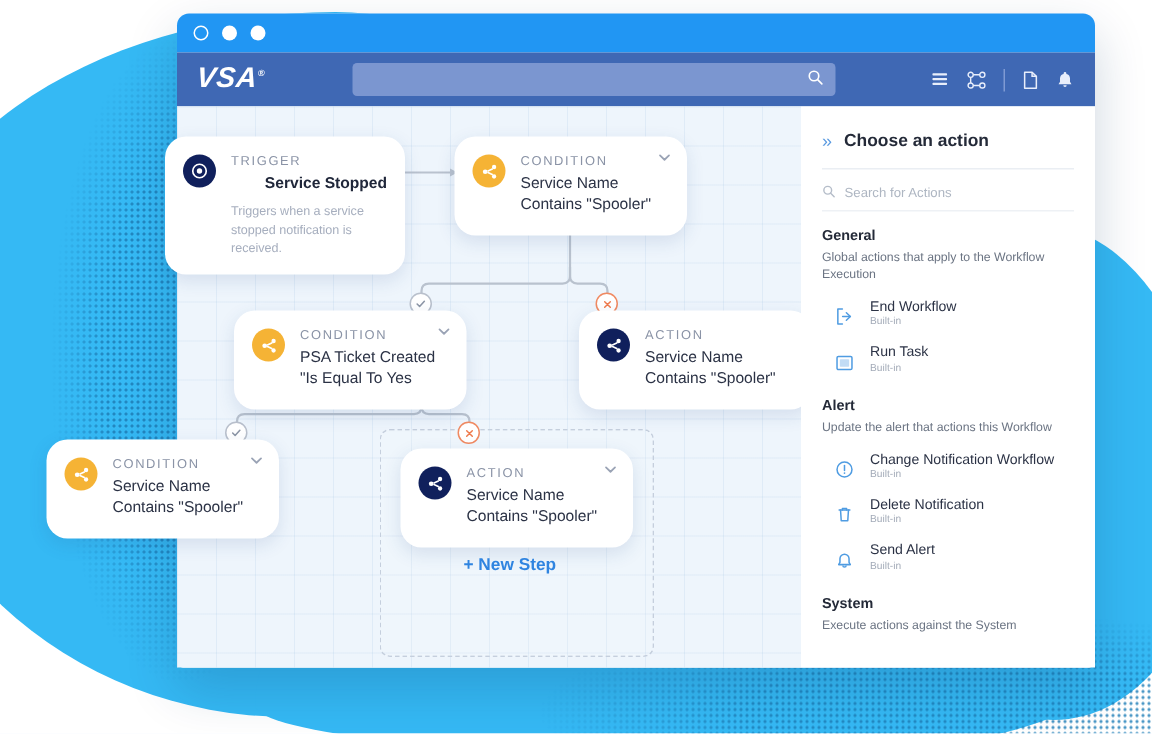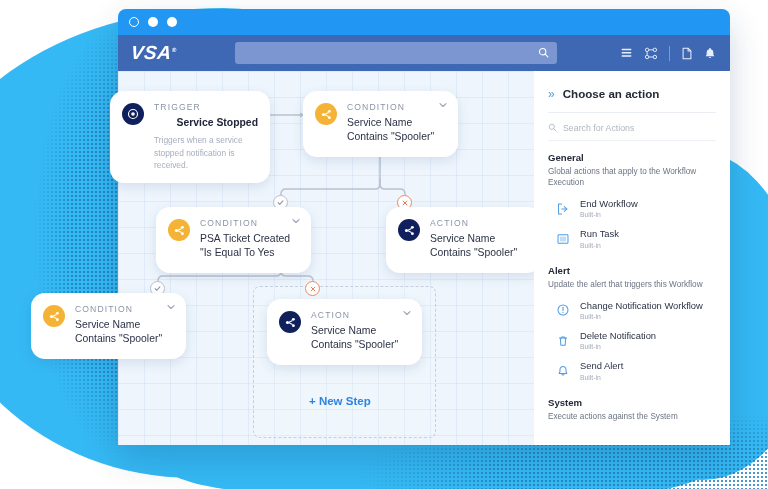--- a/index.html
+++ b/index.html
@@ -301,21 +301,21 @@
   .panel-search input::placeholder { color: #aeb6c2; }
 
   .grp-title {
     font-size: 9.6px; font-weight: 700; color: #242a38;
     margin: 11px 0 3px 0;
   }
   .grp-sub {
     font-size: 8.2px; color: #6b7483; line-height: 1.35; margin-bottom: 5px;
   }
   .act {
-    display: flex; align-items: center; gap: 9px;
+    display: flex; align-items: flex-end; gap: 9px;
     padding: 5px 0 5px 8px;
     cursor: pointer;
   }
   .act .aicon { color: #4f9ce2; flex: 0 0 15px; margin-top: 1px; display: flex; }
   .act .alabel { font-size: 9.4px; color: #2b3245; line-height: 1.2; }
   .act .asub { font-size: 6.8px; color: #a3abb8; margin-top: 2px; }
 </style>
 </head>
 <body>
 
@@ -529,21 +529,21 @@
             <div class="kind">ACTION</div>
             <div class="title">Service Name Contains "Spooler"</div>
           </div>
           <span class="chev">
             <svg width="10" height="10" viewBox="0 0 12 12" fill="none" stroke="currentColor" stroke-width="1.4" stroke-linecap="round" stroke-linejoin="round">
                 <path d="M2.4 4.3L6 7.8l3.6-3.5"></path>
               </svg>
           </span>
         </div>
 
-        <div class="new-step" style="left:191px; top:324px;text-align:right;">+ New Step</div>
+        <div class="new-step" style="left:191px; top:300px;text-align:right;">+ New Step</div>
       </div>
 
       <div class="panel">
         <div class="panel-head">
           <span class="dbl">»</span>
           <span class="ptitle">Choose an action</span>
         </div>
 
         <div class="panel-search">
           <span class="sicon">
@@ -580,21 +580,21 @@
             </svg>
           </span>
           <div>
             <div class="alabel">Run Task</div>
             <div class="asub">Built-in</div>
           </div>
         </div>
 
 
         <div class="grp-title">Alert</div>
-        <div class="grp-sub">Update the alert that triggers this Workflow</div>
+        <div class="grp-sub">Update the alert that actions this Workflow</div>
 
         <div class="act">
           <span class="aicon">
             <svg width="14" height="14" viewBox="0 0 18 18" fill="none" stroke="currentColor" stroke-width="1.3" stroke-linecap="round">
               <circle cx="9" cy="9" r="6.4"></circle>
                 <line x1="9" y1="5.6" x2="9" y2="9.8"></line>
                 <circle cx="9" cy="12.1" r=".75" fill="currentColor" stroke="none"></circle>
             </svg>
           </span>
           <div>

